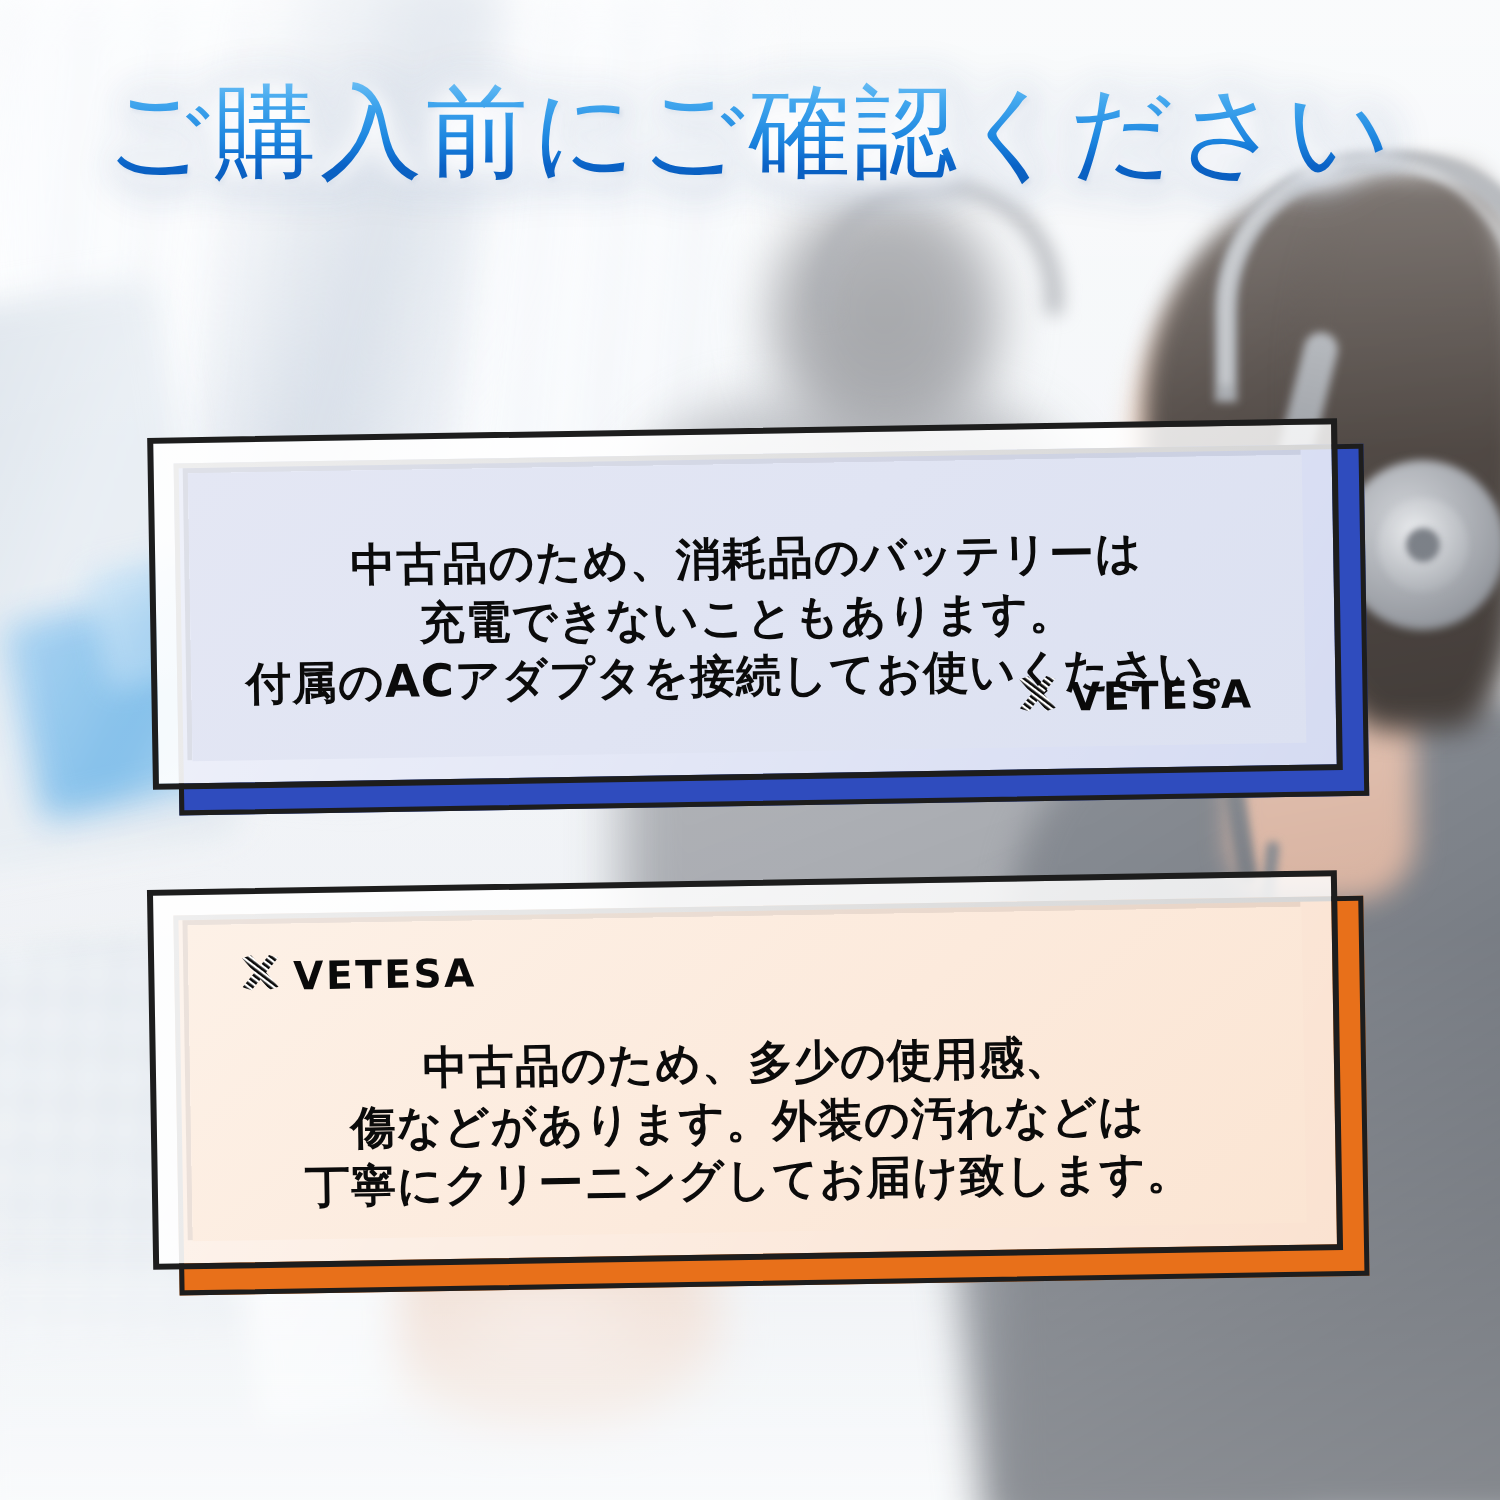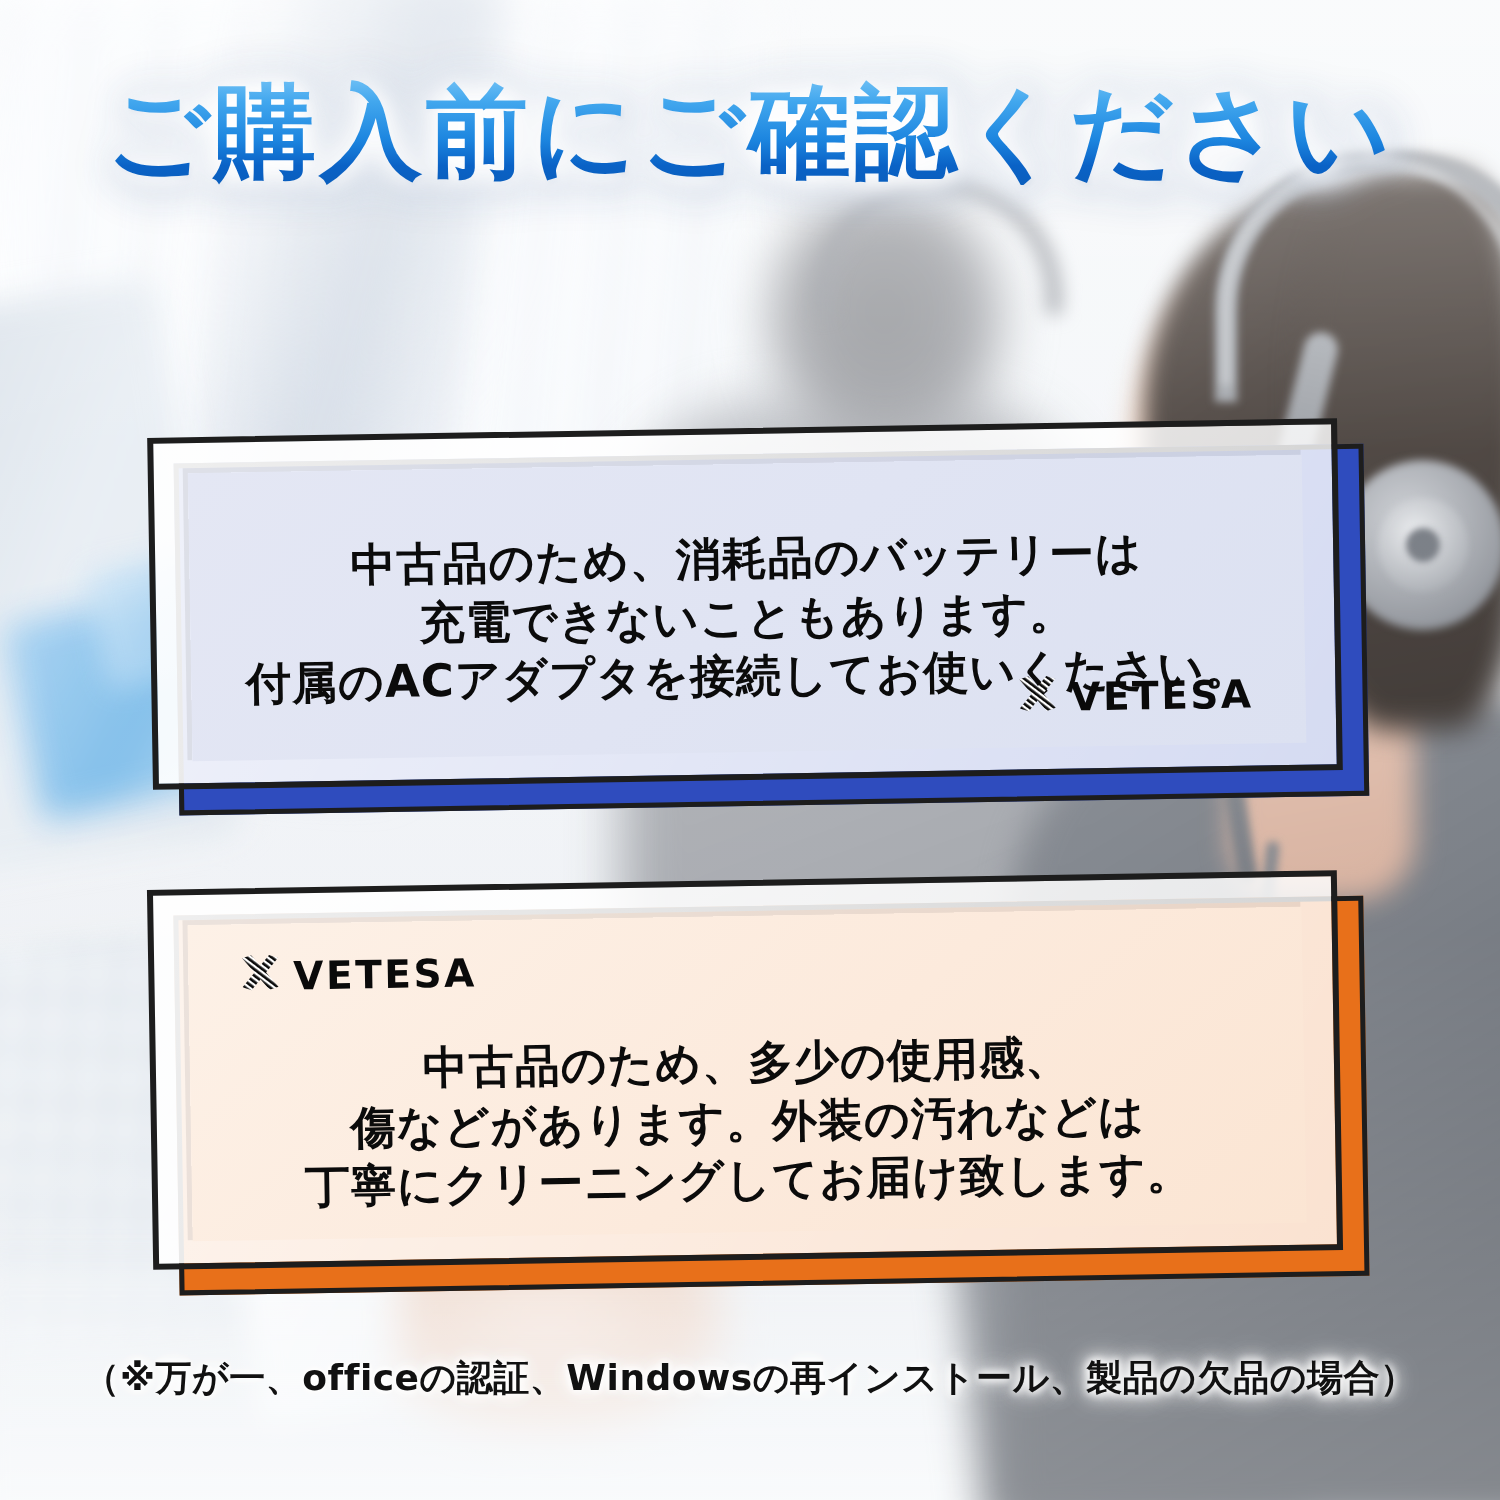--- a/index.html
+++ b/index.html
@@ -180,21 +180,21 @@
   .bg-haze{
     inset:0;
     background:linear-gradient(180deg,rgba(255,255,255,.42) 0%,rgba(255,255,255,.12) 30%,rgba(255,255,255,.10) 62%,rgba(255,255,255,.30) 100%);
   }
 
   
   .title{
     position:absolute;left:0;right:0;top:78px;
     text-align:center;
     font-family:"DejaVu Serif","Liberation Serif",serif;
-    font-weight:700;
+    font-weight:400;
     font-size:102px;
     letter-spacing:4px;
     line-height:1.05;
     background:linear-gradient(180deg,#6fc0f5 0%,#42a7ee 22%,#1c85df 58%,#0a62c6 82%,#0a5ebd 100%);
     -webkit-background-clip:text;background-clip:text;
     color:transparent;-webkit-text-fill-color:transparent;
     filter:
       drop-shadow(0 0 12px #fff) drop-shadow(0 0 12px #fff)
       drop-shadow(0 0 22px rgba(255,255,255,.95))
       drop-shadow(2px 3px 2px rgba(40,80,140,.30));
@@ -368,16 +368,15 @@
           <span class="ln">中古品のため、多少の使用感、</span>
           <span class="ln">傷などがあります。外装の汚れなどは</span>
           <span class="ln">丁寧にクリーニングしてお届け致します。</span>
         </div>
 
       </div>
     </div>
   </div>
 
   <div class="footer">
-    <span class="ln">（※万が一、officeの認証、Windowsの再インストール、製品の欠品の場合）</span>
   </div>
 
 </div>
 
 </body></html>

